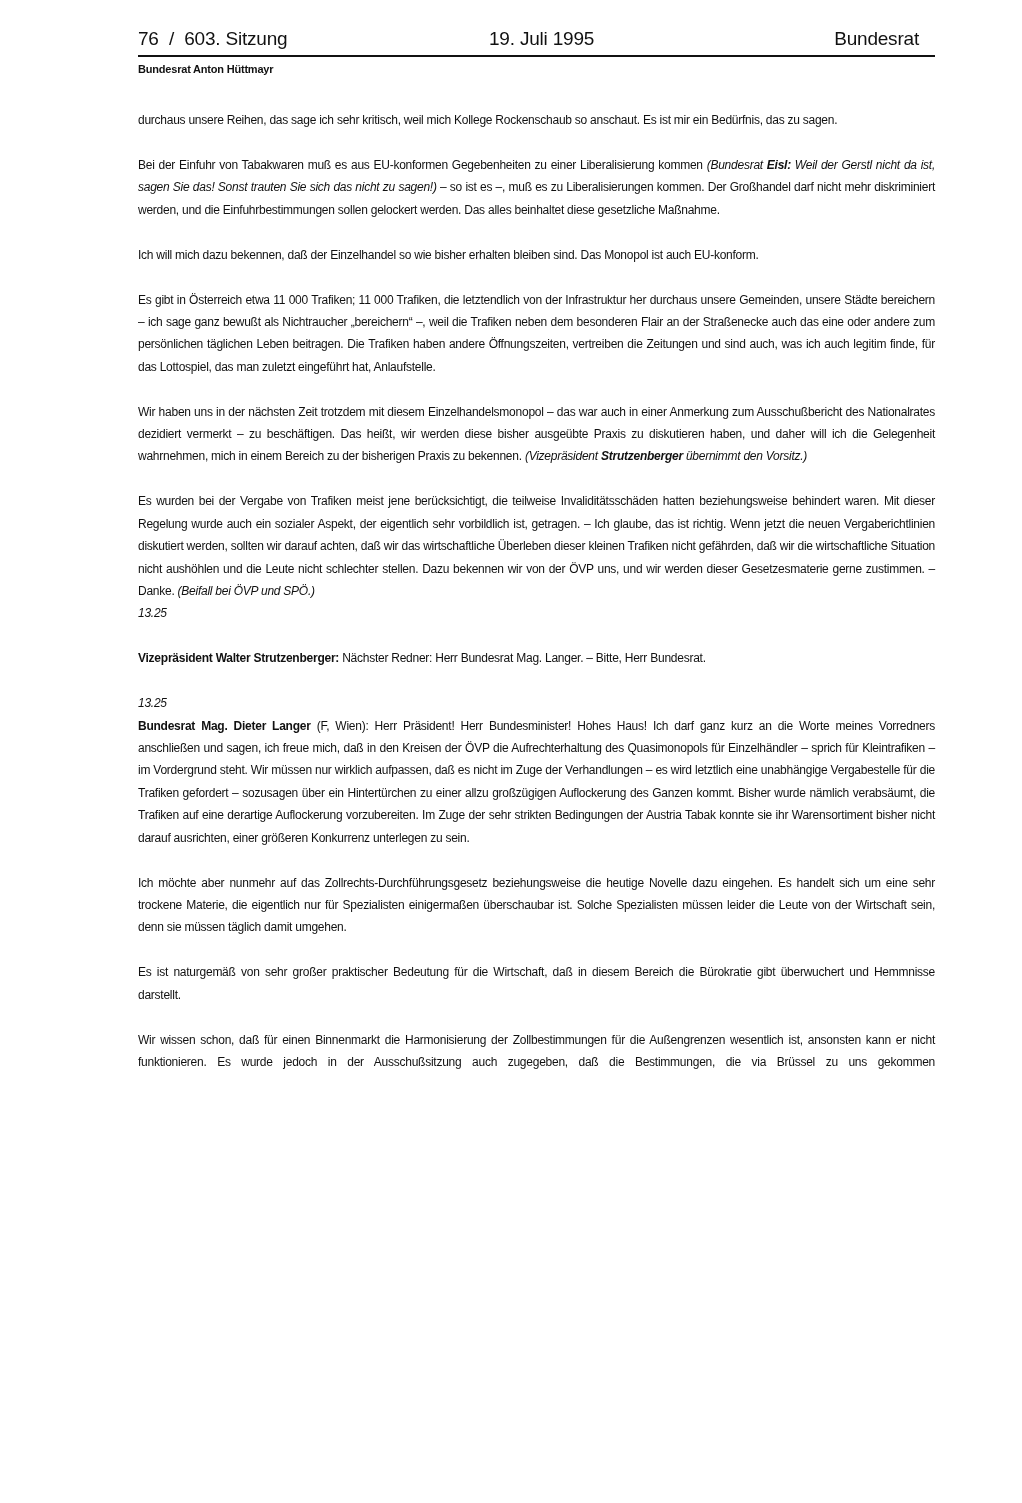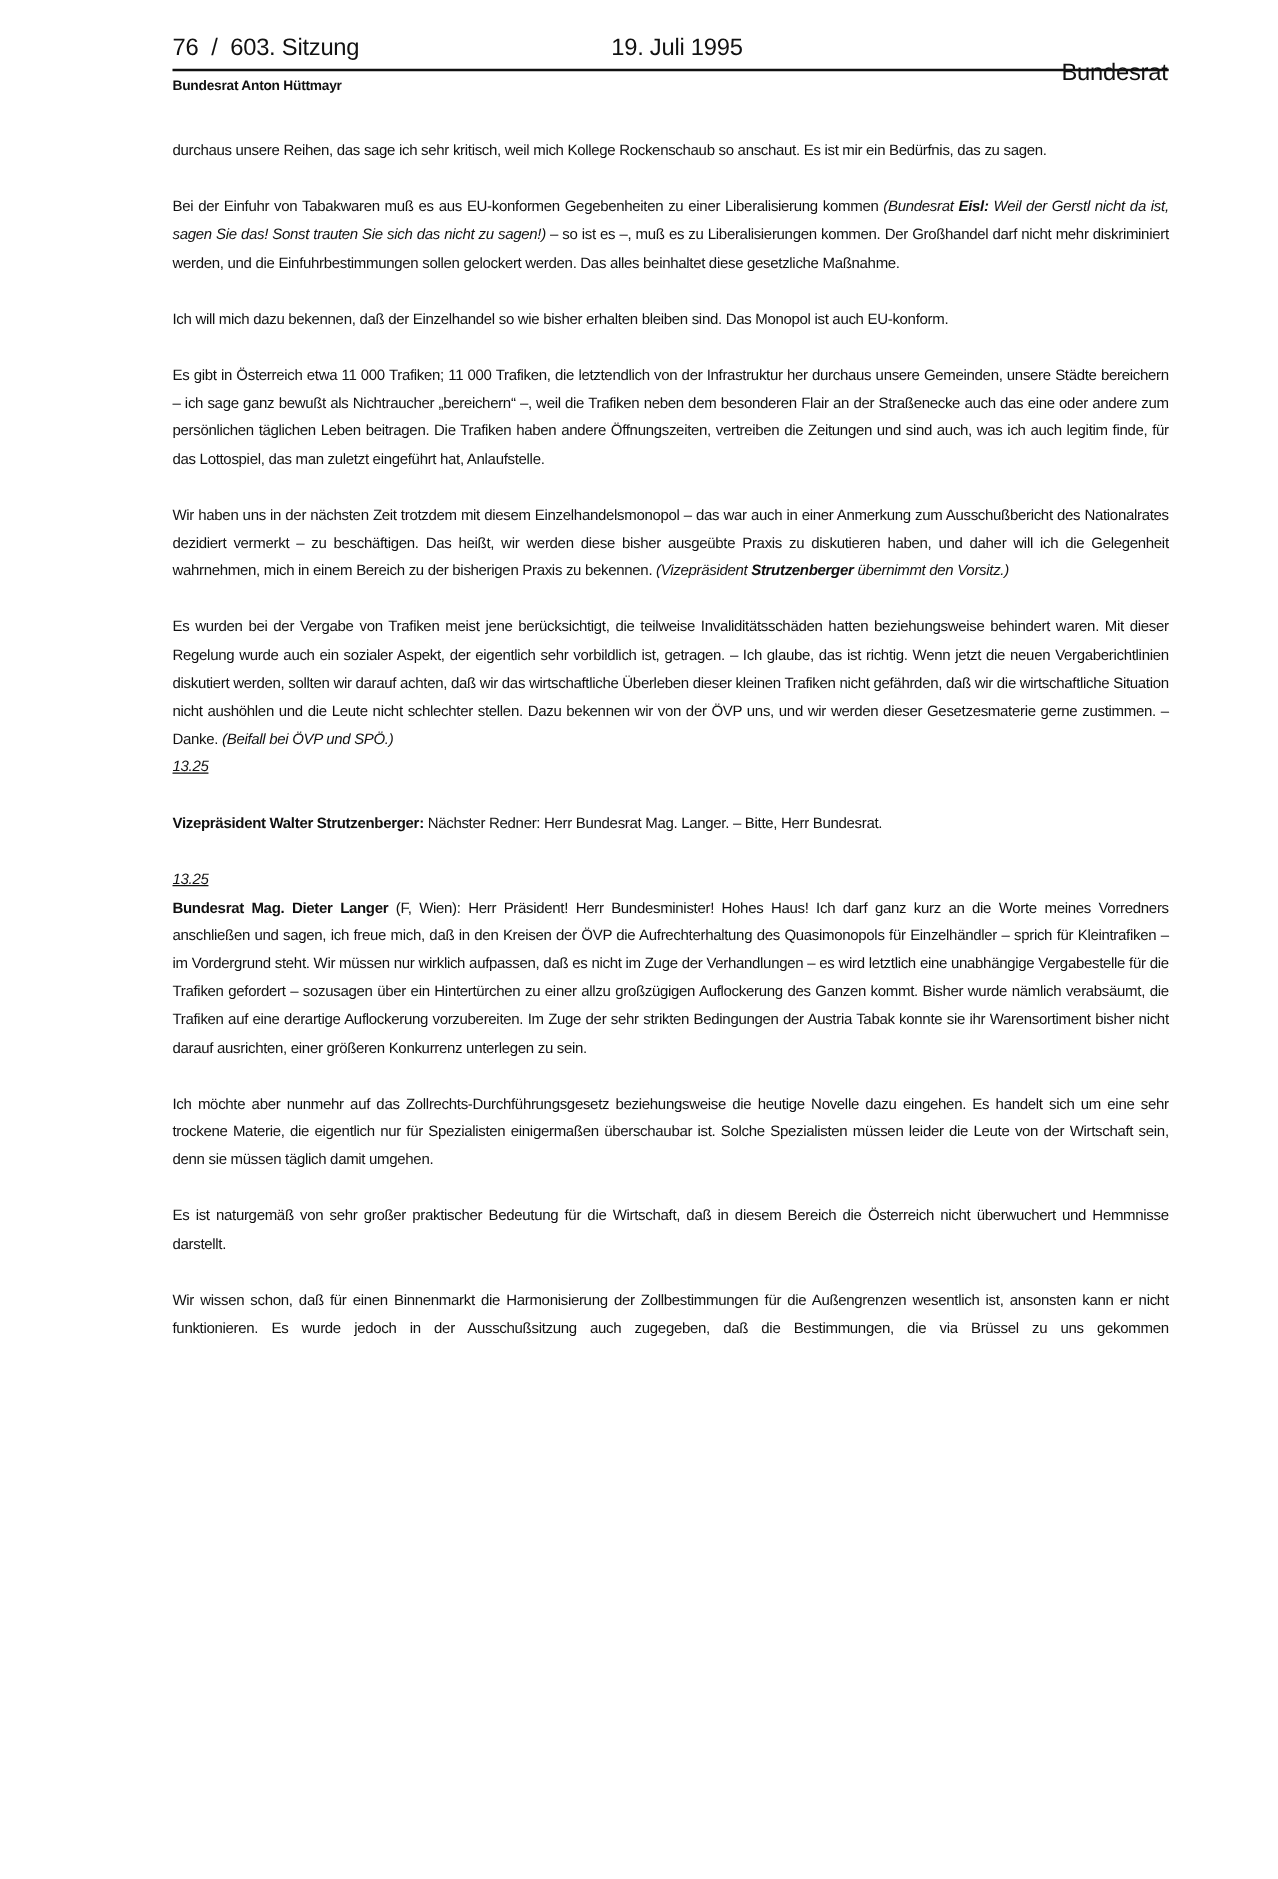--- a/index.html
+++ b/index.html
@@ -7,34 +7,34 @@
     width: 1022px; height: 1503px; position: relative; overflow: hidden;
     font-family: "Liberation Sans", sans-serif; color: #111111;
   }
   .page { position: absolute; left: 138px; top: 0; width: 797px; }
   .header {
     position: absolute; top: 28px; left: 0; width: 797px; height: 28px;
     font-size: 19px; letter-spacing: -0.2px;
   }
   .header .left { position: absolute; left: 0; top: 0; }
   .header .center { position: absolute; left: 351px; top: 0; }
-  .header .right { position: absolute; right: 1px; top: 0; margin-top: 20px; }
+  .header .right { position: absolute; right: 16px; top: 0; }
   .rule { position: absolute; top: 55px; left: 0; width: 797px; height: 2px; background: #111; }
   .speaker-head {
     position: absolute; top: 63px; left: 0; font-weight: bold; font-size: 11px;
     letter-spacing: -0.2px;
   }
   .body {
     position: absolute; top: 109px; left: 0; width: 797px;
     font-size: 12px; line-height: 22.4px; letter-spacing: -0.25px;
     text-align: justify;
   }
   .body p { margin: 0 0 22.5px 0; }
   .body p.tight { margin-bottom: 14px; }
-  .body .time { font-style: italic; display: block; text-decoration: underline; }
+  .body .time { font-style: italic; display: block; }
   .body .i { font-style: italic; }
   .body .b { font-weight: bold; }
   .body .bi { font-weight: bold; }
   .last-line { text-align-last: justify; }
 </style>
 </head>
 <body>
 
 <div class="page">
   <div class="header">
@@ -61,17 +61,17 @@
     <p><span>Wir haben uns in der nächsten Zeit trotzdem mit diesem Einzelhandelsmonopol – das war auch in einer Anmerkung zum Ausschußbericht des Nationalrates dezidiert vermerkt – zu beschäftigen. Das heißt, wir werden diese bisher ausgeübte Praxis zu diskutieren haben, und daher will ich die Gelegenheit wahrnehmen, mich in einem Bereich zu der bisherigen Praxis zu bekennen. </span><span class="i"><span>(Vizepräsident </span><span class="bi">Strutzenberger</span><span> übernimmt den Vorsitz.)</span></span></p>
 
     <p><span>Es wurden bei der Vergabe von Trafiken meist jene berücksichtigt, die teilweise Invaliditätsschäden hatten beziehungsweise behindert waren. Mit dieser Regelung wurde auch ein sozialer Aspekt, der eigentlich sehr vorbildlich ist, getragen. – Ich glaube, das ist richtig. Wenn jetzt die neuen Vergaberichtlinien diskutiert werden, sollten wir darauf achten, daß wir das wirtschaftliche Überleben dieser kleinen Trafiken nicht gefährden, daß wir die wirtschaftliche Situation nicht aushöhlen und die Leute nicht schlechter stellen. Dazu bekennen wir von der ÖVP uns, und wir werden dieser Gesetzesmaterie gerne zustimmen. – Danke. </span><span class="i">(Beifall bei ÖVP und SPÖ.)</span><span class="time">13.25</span></p>
 
     <p><span class="b">Vizepräsident Walter Strutzenberger:</span><span> Nächster Redner: Herr Bundesrat Mag. Langer. – Bitte, Herr Bundesrat.</span></p>
 
     <p><span class="time">13.25</span><span class="b">Bundesrat Mag. Dieter Langer</span><span> (F, Wien): Herr Präsident! Herr Bundesminister! Hohes Haus! Ich darf ganz kurz an die Worte meines Vorredners anschließen und sagen, ich freue mich, daß in den Kreisen der ÖVP die Aufrechterhaltung des Quasimonopols für Einzelhändler – sprich für Kleintrafiken – im Vordergrund steht. Wir müssen nur wirklich aufpassen, daß es nicht im Zuge der Verhandlungen – es wird letztlich eine unabhängige Vergabestelle für die Trafiken gefordert – sozusagen über ein Hintertürchen zu einer allzu großzügigen Auflockerung des Ganzen kommt. Bisher wurde nämlich verabsäumt, die Trafiken auf eine derartige Auflockerung vorzubereiten. Im Zuge der sehr strikten Bedingungen der Austria Tabak konnte sie ihr Warensortiment bisher nicht darauf ausrichten, einer größeren Konkurrenz unterlegen zu sein.</span></p>
 
     <p>Ich möchte aber nunmehr auf das Zollrechts-Durchführungsgesetz beziehungsweise die heutige Novelle dazu eingehen. Es handelt sich um eine sehr trockene Materie, die eigentlich nur für Spezialisten einigermaßen überschaubar ist. Solche Spezialisten müssen leider die Leute von der Wirtschaft sein, denn sie müssen täglich damit umgehen.</p>
 
-    <p>Es ist naturgemäß von sehr großer praktischer Bedeutung für die Wirtschaft, daß in diesem Bereich die Österreich nicht überwuchert und Hemmnisse darstellt.</p>
+    <p>Es ist naturgemäß von sehr großer praktischer Bedeutung für die Wirtschaft, daß in diesem Bereich die Bürokratie gibt überwuchert und Hemmnisse darstellt.</p>
 
     <p class="tight last-line">Wir wissen schon, daß für einen Binnenmarkt die Harmonisierung der Zollbestimmungen für die Außengrenzen wesentlich ist, ansonsten kann er nicht funktionieren. Es wurde jedoch in der Ausschußsitzung auch zugegeben, daß die Bestimmungen, die via Brüssel zu uns gekommen</p>
   </div>
 </div>
 
 </body></html>

